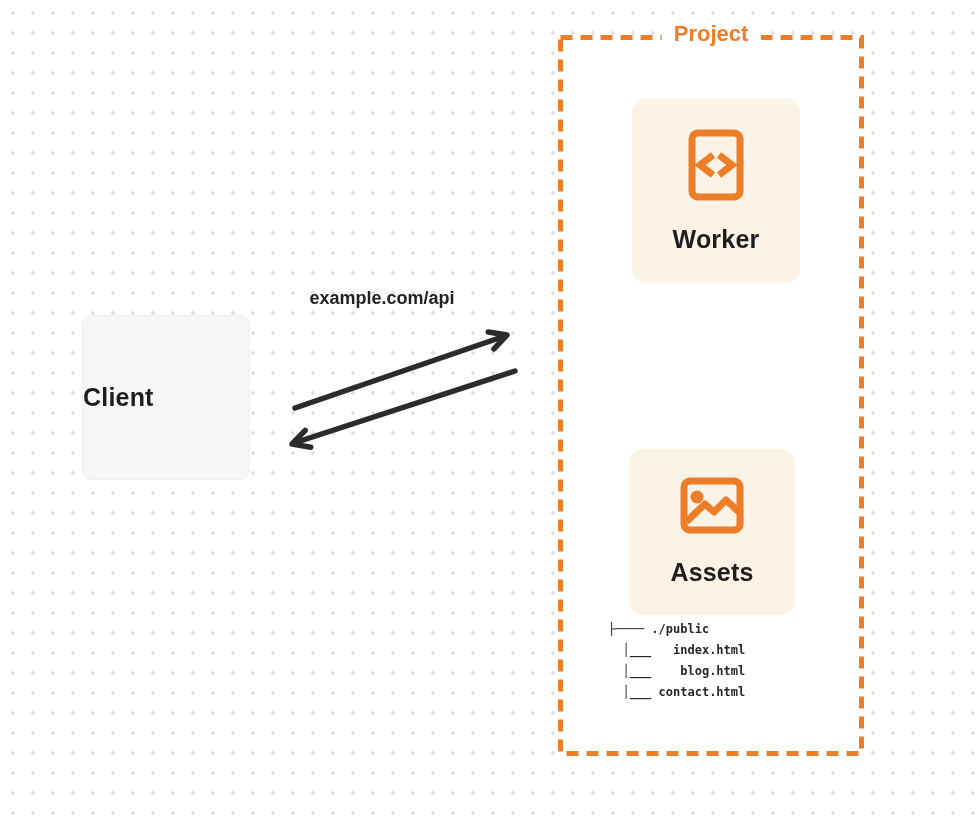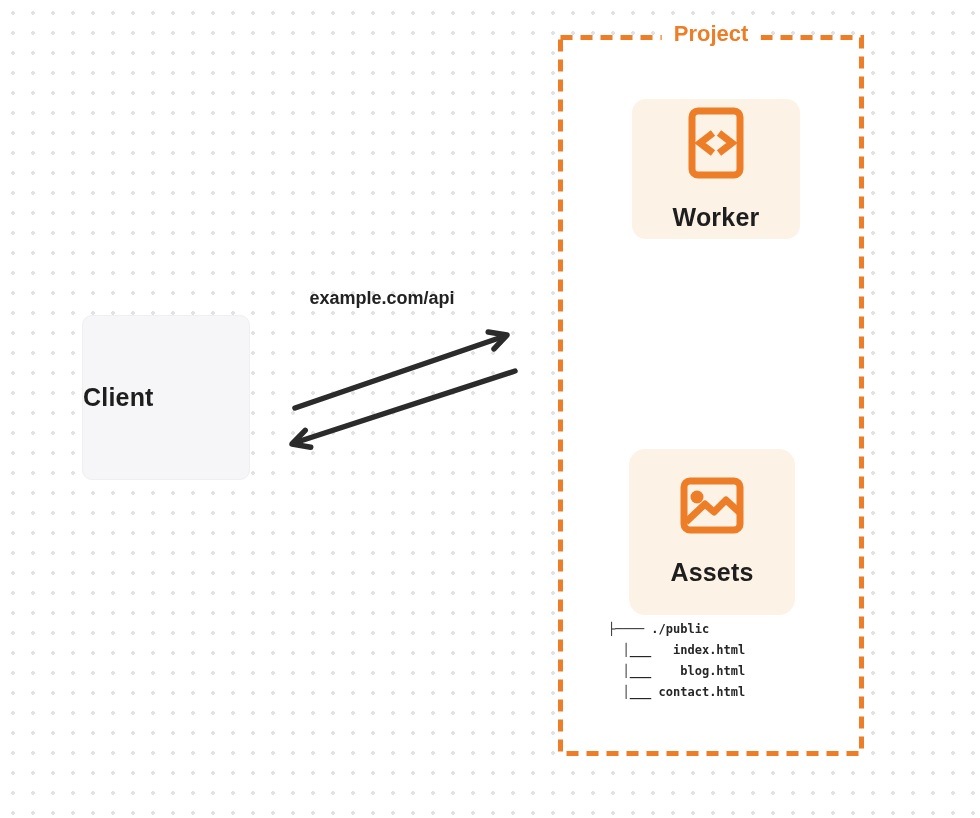--- a/index.html
+++ b/index.html
@@ -40,22 +40,22 @@
   .project-label{
     position:absolute;top:-14px;left:50%;transform:translateX(-50%);
     background:#fff;padding:0 12px;
     font-size:22px;font-weight:700;color:var(--accent);white-space:nowrap;
   }
   .card{
     position:absolute;background:var(--card-bg);border-radius:14px;
     display:flex;flex-direction:column;align-items:center;justify-content:center;
     gap:24px;
   }
-  .card.worker{left:74px;top:64px;width:168px;height:140px;}
-  .card.assets{left:71px;top:414px;width:166px;height:166px;border-radius:16px;}
+  .card.worker{left:74px;top:64px;width:168px;height:184px;}
+  .card.assets{left:71px;top:414px;width:166px;height:166px;}
   .card .icon{display:block;}
   .file-tree{
     position:absolute;left:50px;top:584px;
     font-family:"DejaVu Sans Mono",monospace;
     font-size:12px;line-height:21px;font-weight:700;color:#262626;
     white-space:pre;
   }
 </style>
 </head>
 <body>

